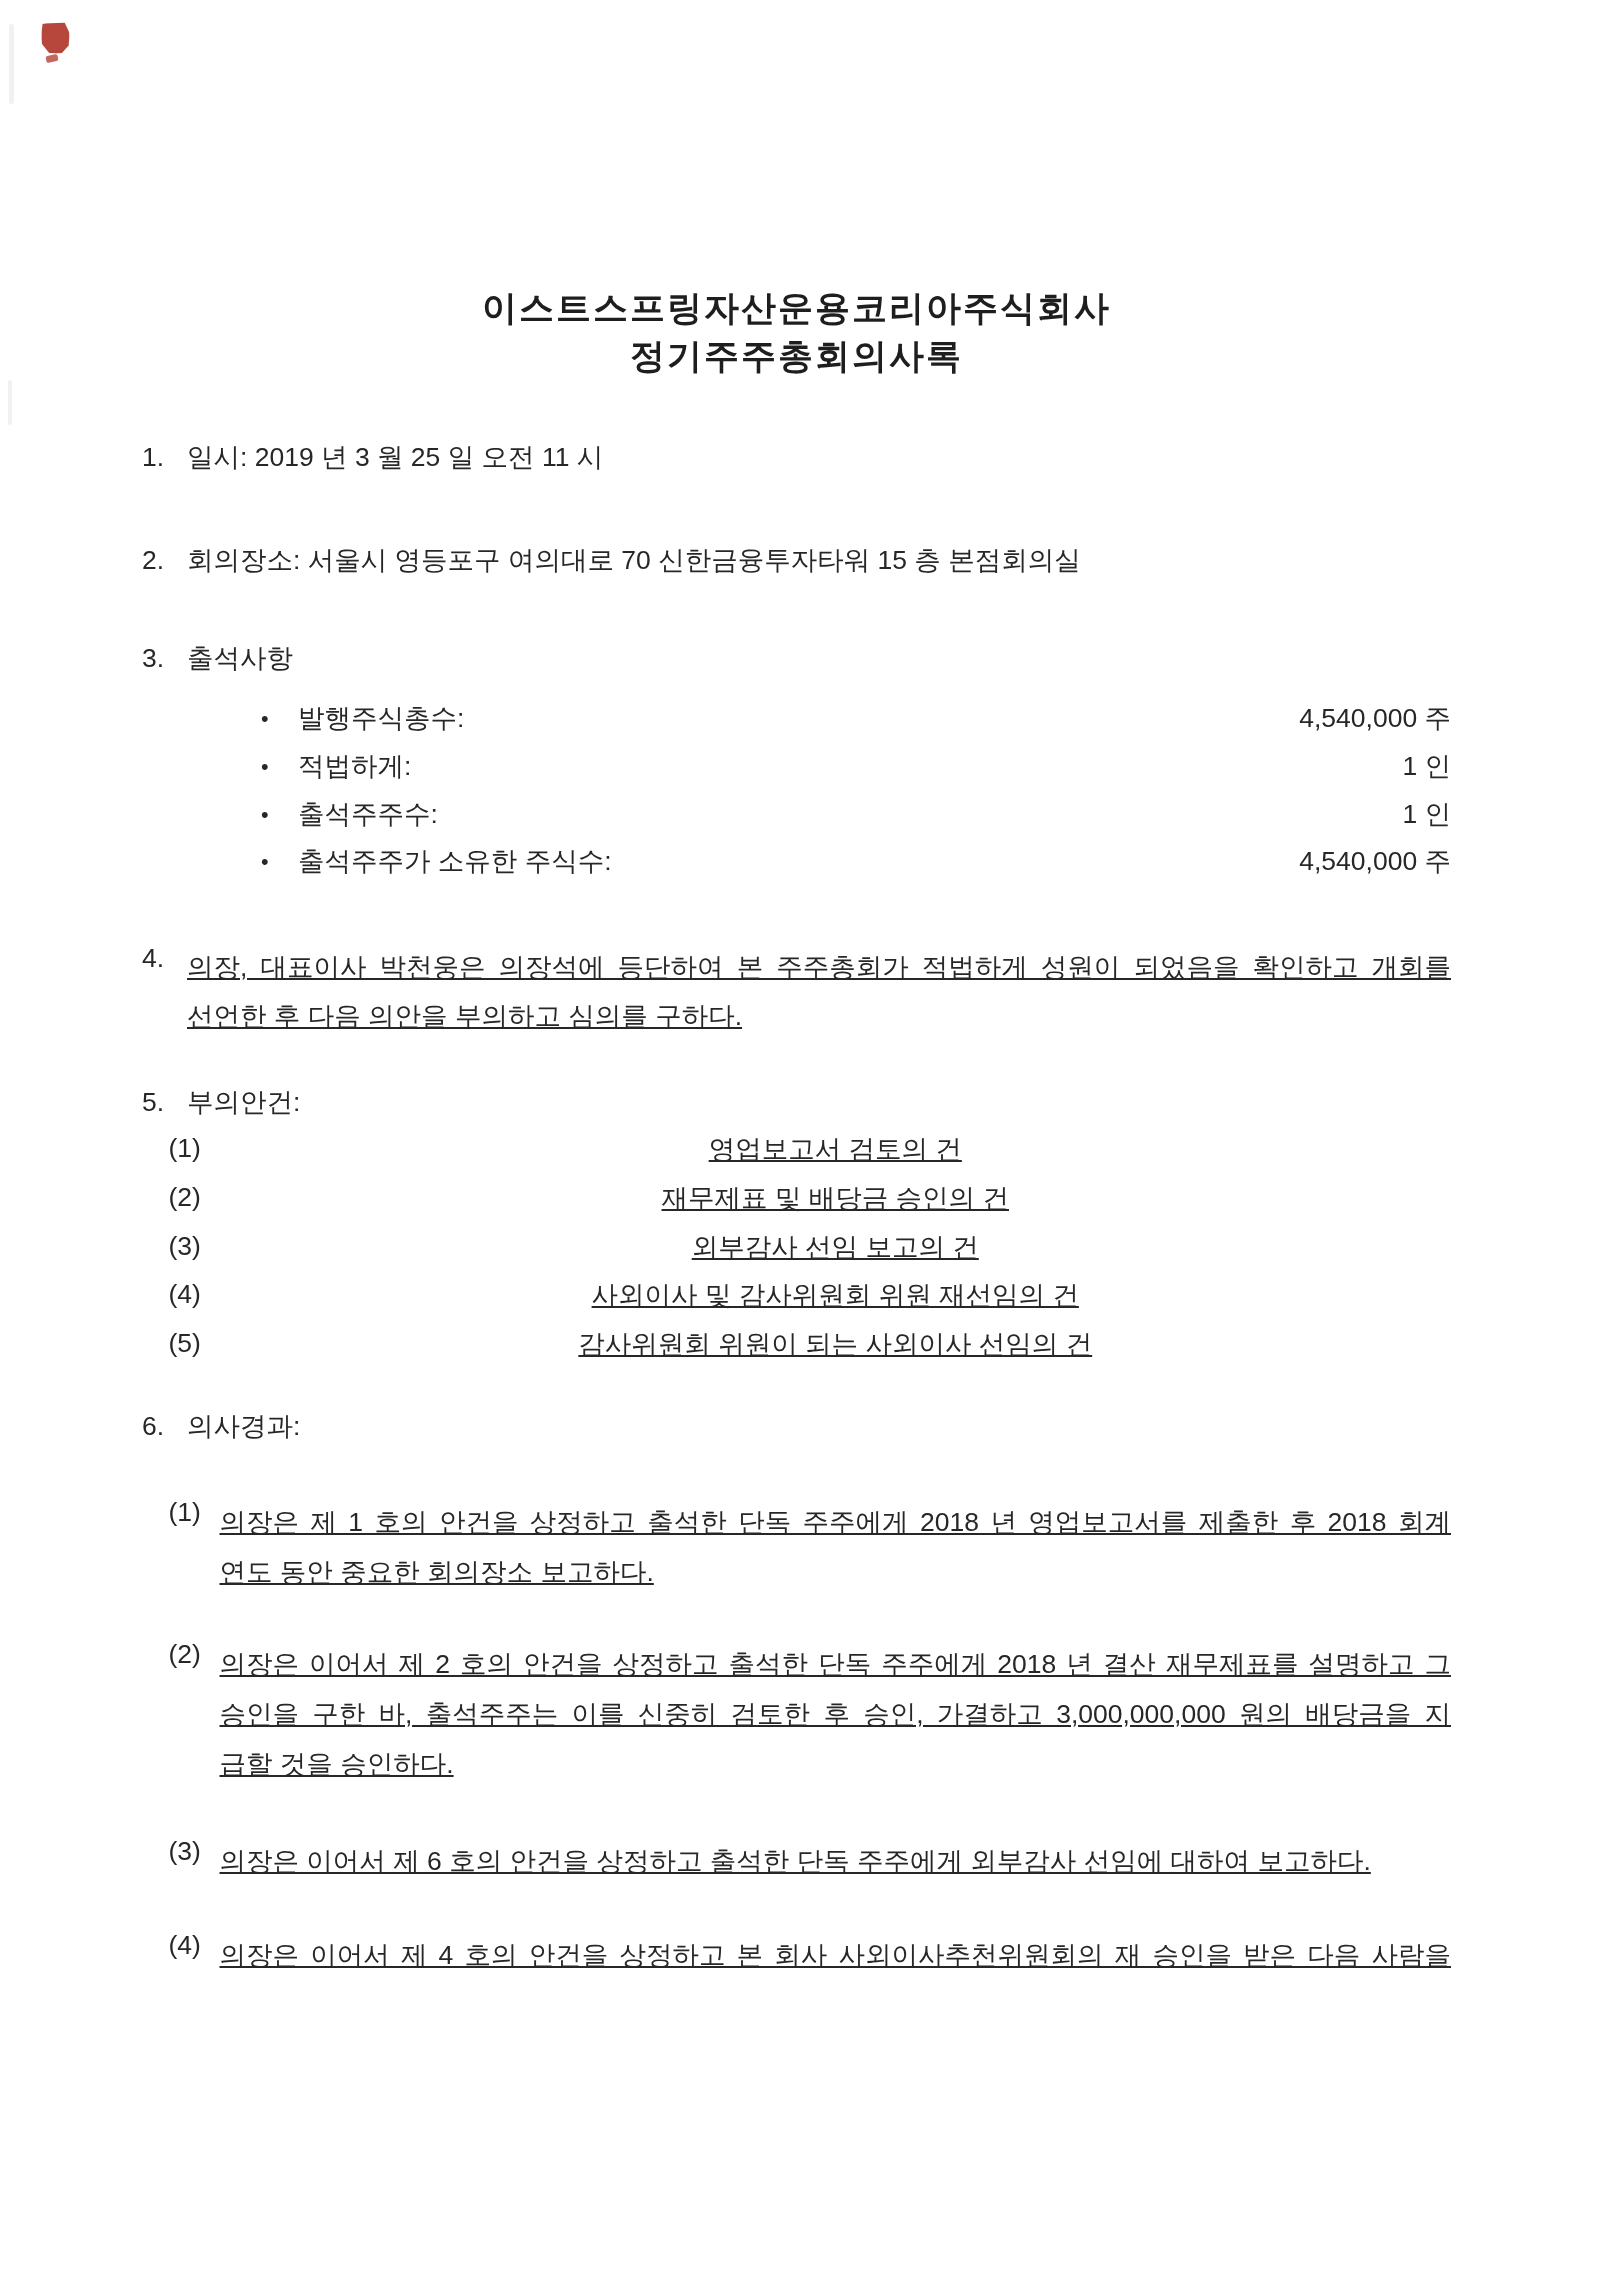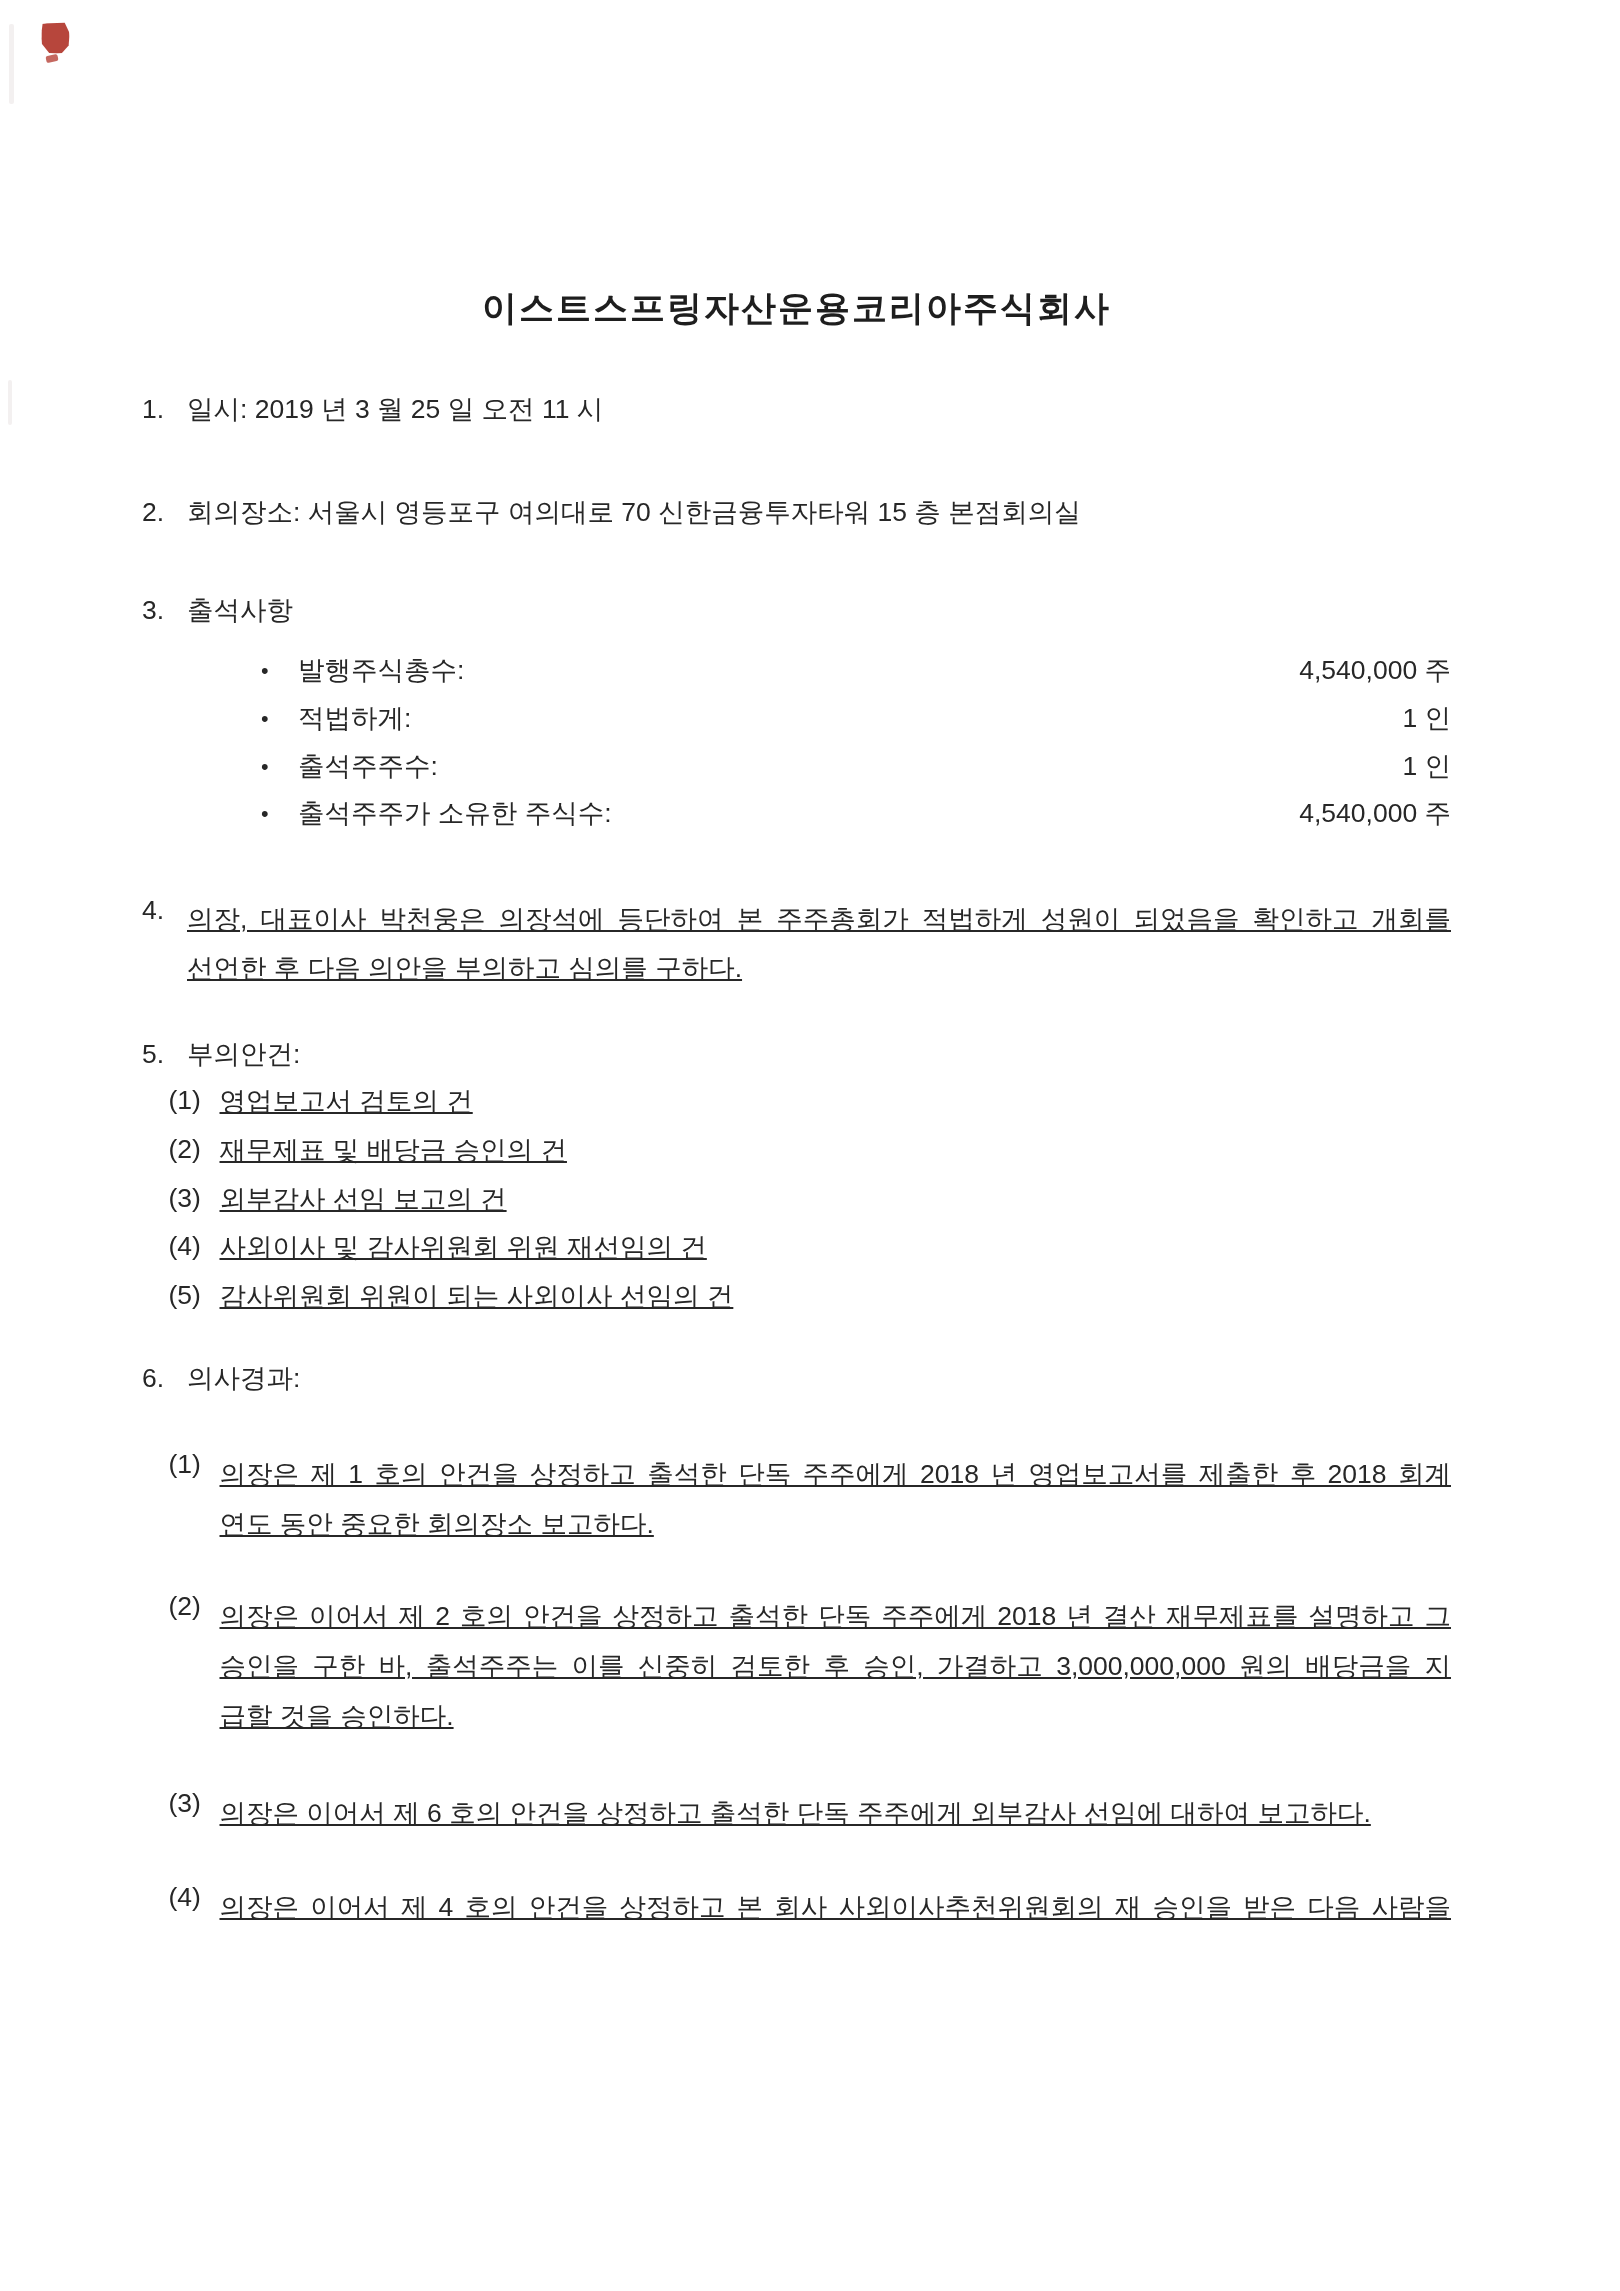--- a/index.html
+++ b/index.html
@@ -58,21 +58,21 @@
   .para.sub .pno { flex: 0 0 51px; }
 
   .line { line-height: 49px; text-decoration: underline; }
   .minutes .line { line-height: 50px; }
   
   .jl { text-align: justify; text-align-last: justify; }
 
   
   .agenda { margin-top: 13.7px; }
   .agenda .para { margin-bottom: 15.7px; }
-  .agenda .line { line-height: 33px; }
+  .agenda .line { line-height: 33px; text-align: center; }
 
   
   .m1 { margin-top: 54px; }
   .m2 { margin-top: 42px; }
   .m3 { margin-top: 47px; }
   .m4 { margin-top: 44px; }
 
   
   .stamp {
     position: absolute;
@@ -102,20 +102,21 @@
 
   <div class="stamp" style="background-color: rgb(177, 54, 43);"></div>
   <div class="stamp-tail" style="background-color: rgb(177, 54, 43);"></div>
   <div class="smudge smudge-1"></div>
   <div class="smudge smudge-2"></div>
 
   <div class="content">
 
     <div class="doc-title">
       <div>이스트스프링자산운용코리아주식회사</div>
+      <div>정기주주총회의사록</div>
     </div>
 
     <div class="num-item i1">
       <span class="no">1.</span>
       <span class="itext">일시: 2019 년 3 월 25 일 오전 11 시</span>
     </div>
 
     <div class="num-item i2">
       <span class="no">2.</span>
       <span class="itext">회의장소: 서울시 영등포구 여의대로 70 신한금융투자타워 15 층 본점회의실</span>

